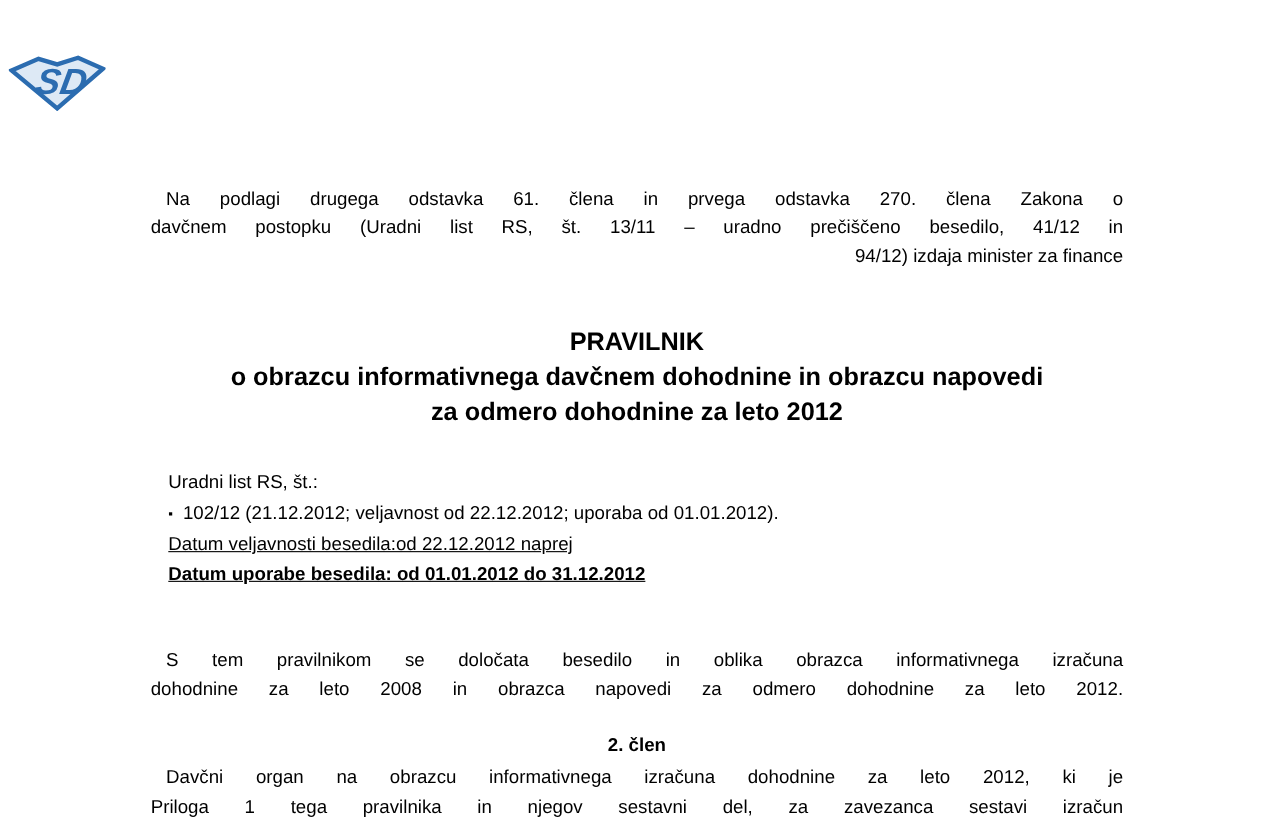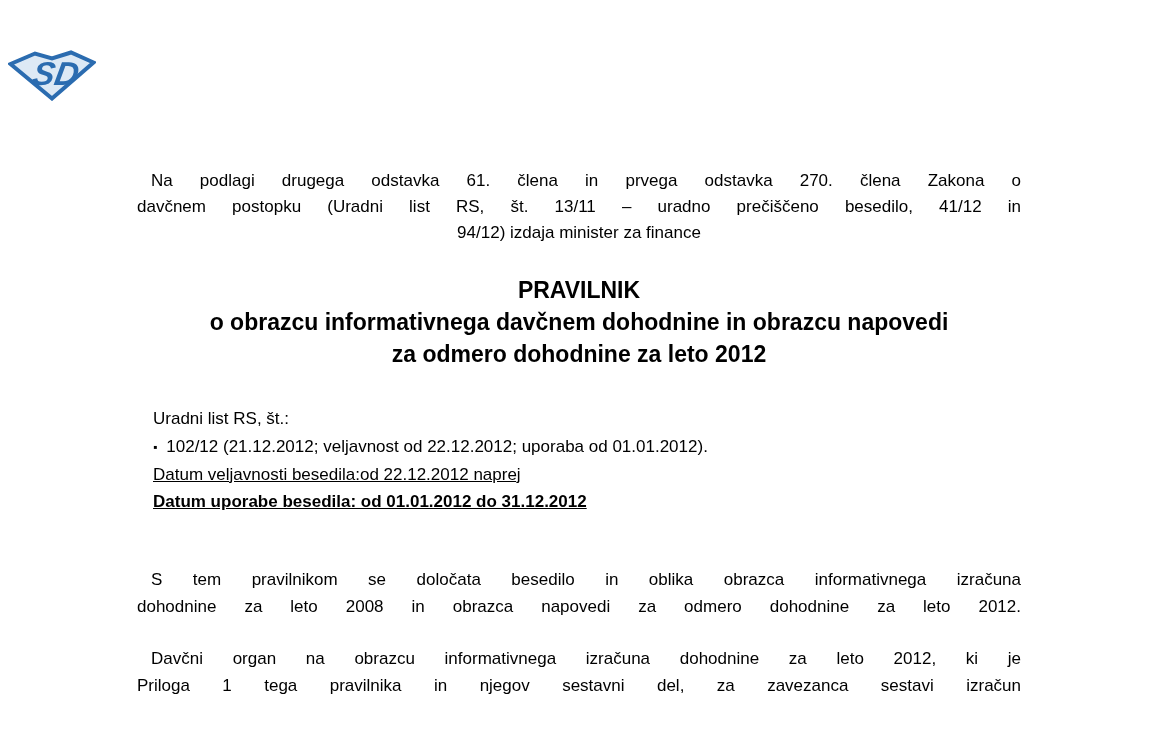--- a/index.html
+++ b/index.html
@@ -18,24 +18,24 @@
     fill:#2b6cb0;
     font-family:"Liberation Sans", "DejaVu Sans", sans-serif;
     font-size:33px; font-weight:bold; font-style:italic;
   }
   .content {
     position:absolute; left:137px; top:168px; width:884px;
     font-size:17px; line-height:26px;
   }
   
   .jline { text-align:justify; text-align-last:justify; }
-  .jlast { text-align:center; }
+  .jlast { text-align:right; }
   .indent { text-indent:14px; }
   .title-block {
-    margin-top:28px;
+    margin-top:48px;
     font-weight:bold; font-size:23px; line-height:32px;
     text-align:center;
   }
   .gazette { margin-top:36px; padding-left:16px; }
   .gazette-label { line-height:26px; }
   .gazette-list { margin:2px 0 0 0; padding:0 0 0 0; list-style:none; }
   .gazette-list li { line-height:26px; }
   .bullet { font-size:12px; margin-right:9px; position:relative; top:-1px; }
   .validity { margin-top:0; padding-left:16px; line-height:27px; }
   .validity-effective { text-decoration:underline; }
@@ -89,20 +89,21 @@
     </div>
 
     <div class="article article-1">
       <div class="article-body">
         <div class="jline indent">S tem pravilnikom se določata besedilo in oblika obrazca informativnega izračuna</div>
         <div class="jline">dohodnine za leto 2008 in obrazca napovedi za odmero dohodnine za leto 2012.</div>
       </div>
     </div>
 
     <div class="article article-2">
+      <div class="article-heading">2. člen</div>
       <div class="article-body">
         <div class="jline indent">Davčni organ na obrazcu informativnega izračuna dohodnine za leto 2012, ki je</div>
         <div class="jline">Priloga 1 tega pravilnika in njegov sestavni del, za zavezanca sestavi izračun</div>
       </div>
     </div>
 
   </div>
 </div>
 
 </body></html>

